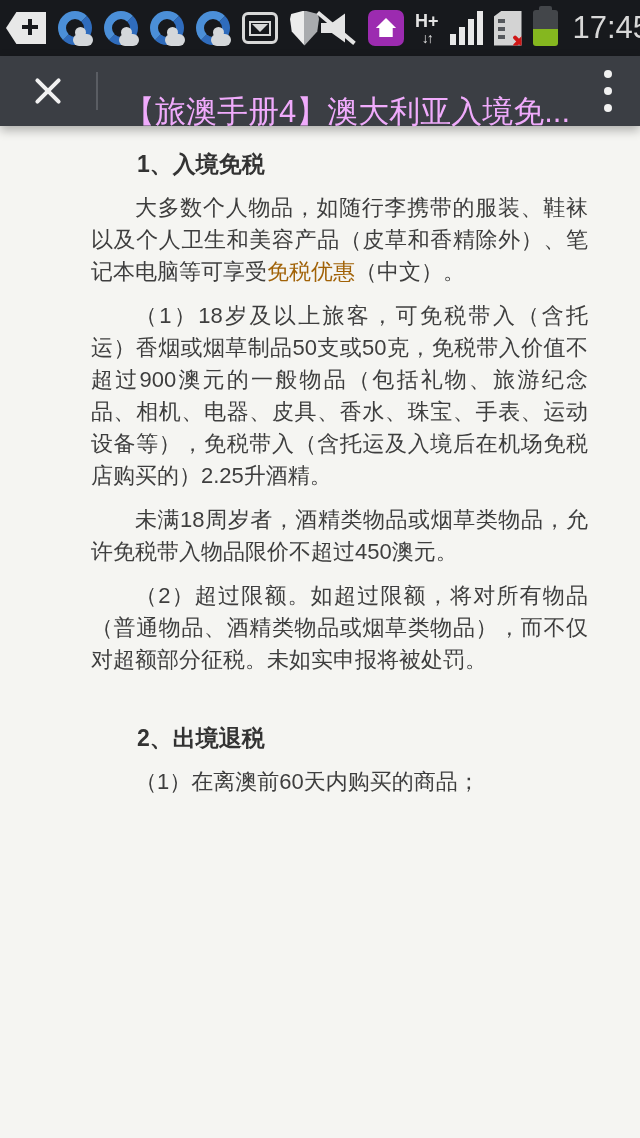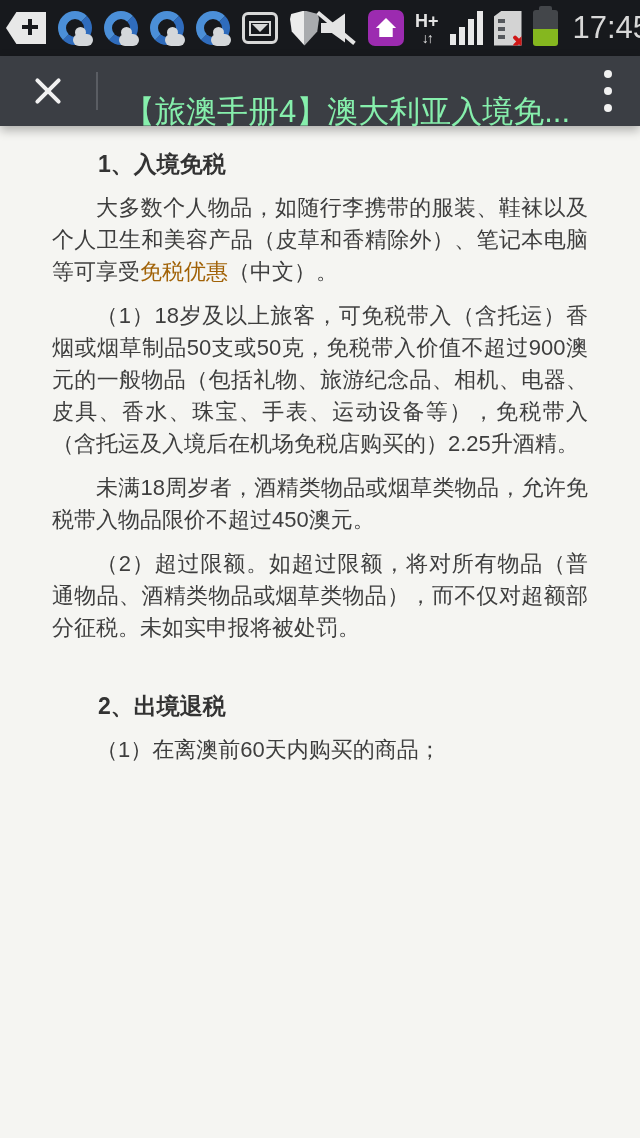--- a/index.html
+++ b/index.html
@@ -69,26 +69,26 @@
   .sb-time { font-size:31px; color:#d8d8d8; margin-left:4px; }
 
   
   .title-bar { position:relative; z-index:2; height:70px; background:#3b3e44; display:flex; align-items:center;
                padding:0 16px; box-shadow:0 4px 10px rgba(0,0,0,0.30); }
   .tb-close { position:relative; width:44px; height:44px; margin-left:10px; cursor:pointer; }
   .tb-close::before, .tb-close::after { content:""; position:absolute; left:5px; top:20px; width:34px; height:4px;
                background:#f1f1f1; border-radius:2px; }
   .tb-close::before { transform:rotate(45deg); } .tb-close::after { transform:rotate(-45deg); }
   .tb-divider { width:2px; height:38px; background:#5a5d63; margin-left:26px; }
-  .tb-title { margin-left:26px; flex:1; font-size:31px; color:#86efac; white-space:nowrap; overflow:hidden;margin-top:42px; }
+  .tb-title { margin-left:26px; flex:1; font-size:31px; color:#f0abfc; white-space:nowrap; overflow:hidden;margin-top:42px; }
   .tb-menu { display:flex; flex-direction:column; gap:9px; padding:6px 10px; margin-right:2px; cursor:pointer; }
   .tb-menu i { width:8px; height:8px; border-radius:50%; background:#f1f1f1; display:block; }
 
   
-  .content { padding:22px 52px 0; font-size:22px; line-height:32px; color:#3e3e3e; text-align:justify; }
+  .content { padding:22px 52px 0; font-size:22px; line-height:32px; color:#3e3e3e; text-align:justify;margin-left:39px; }
   .sec-heading { font-size:23px; font-weight:bold; color:#333; text-indent:2em; line-height:32px; }
   .sec2 { margin-top:46px; }
   .content p { margin:12px 0; text-indent:2em; }
   .content a { color:#a16207; text-decoration:none; cursor:pointer; }
   .content b { font-weight:bold; }
 </style>
 </head>
 <body>
 
 <div class="phone">

